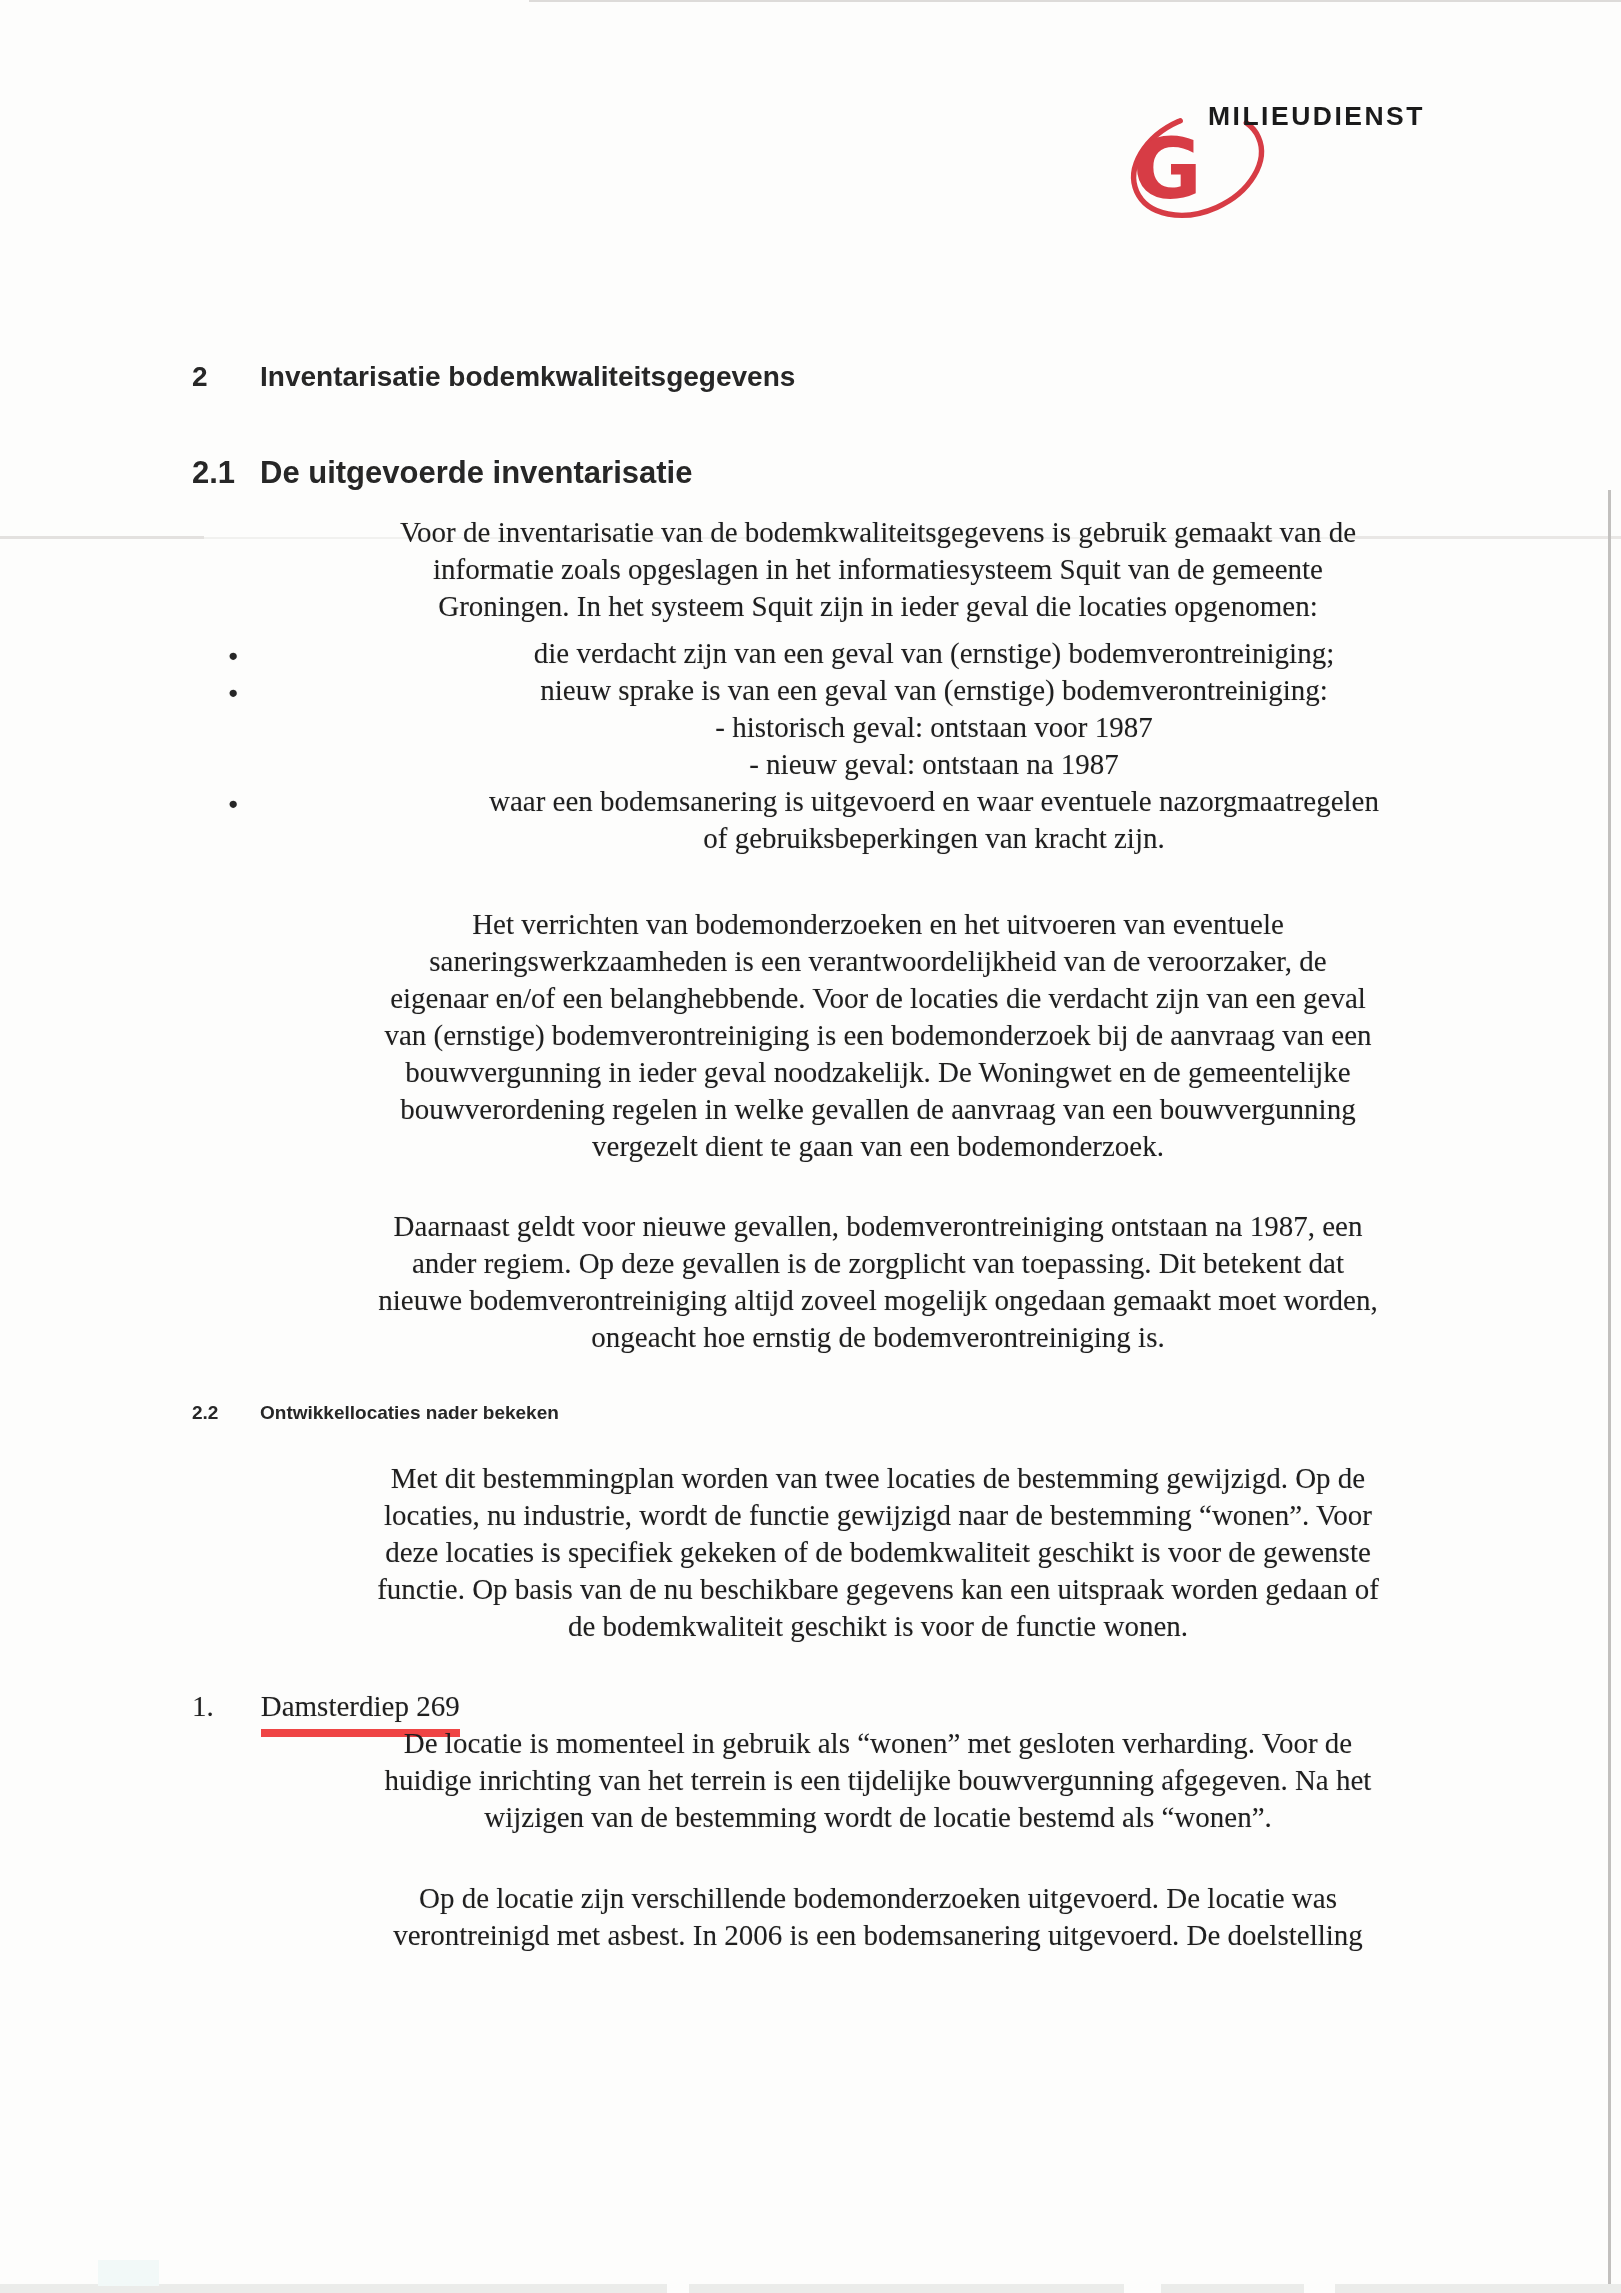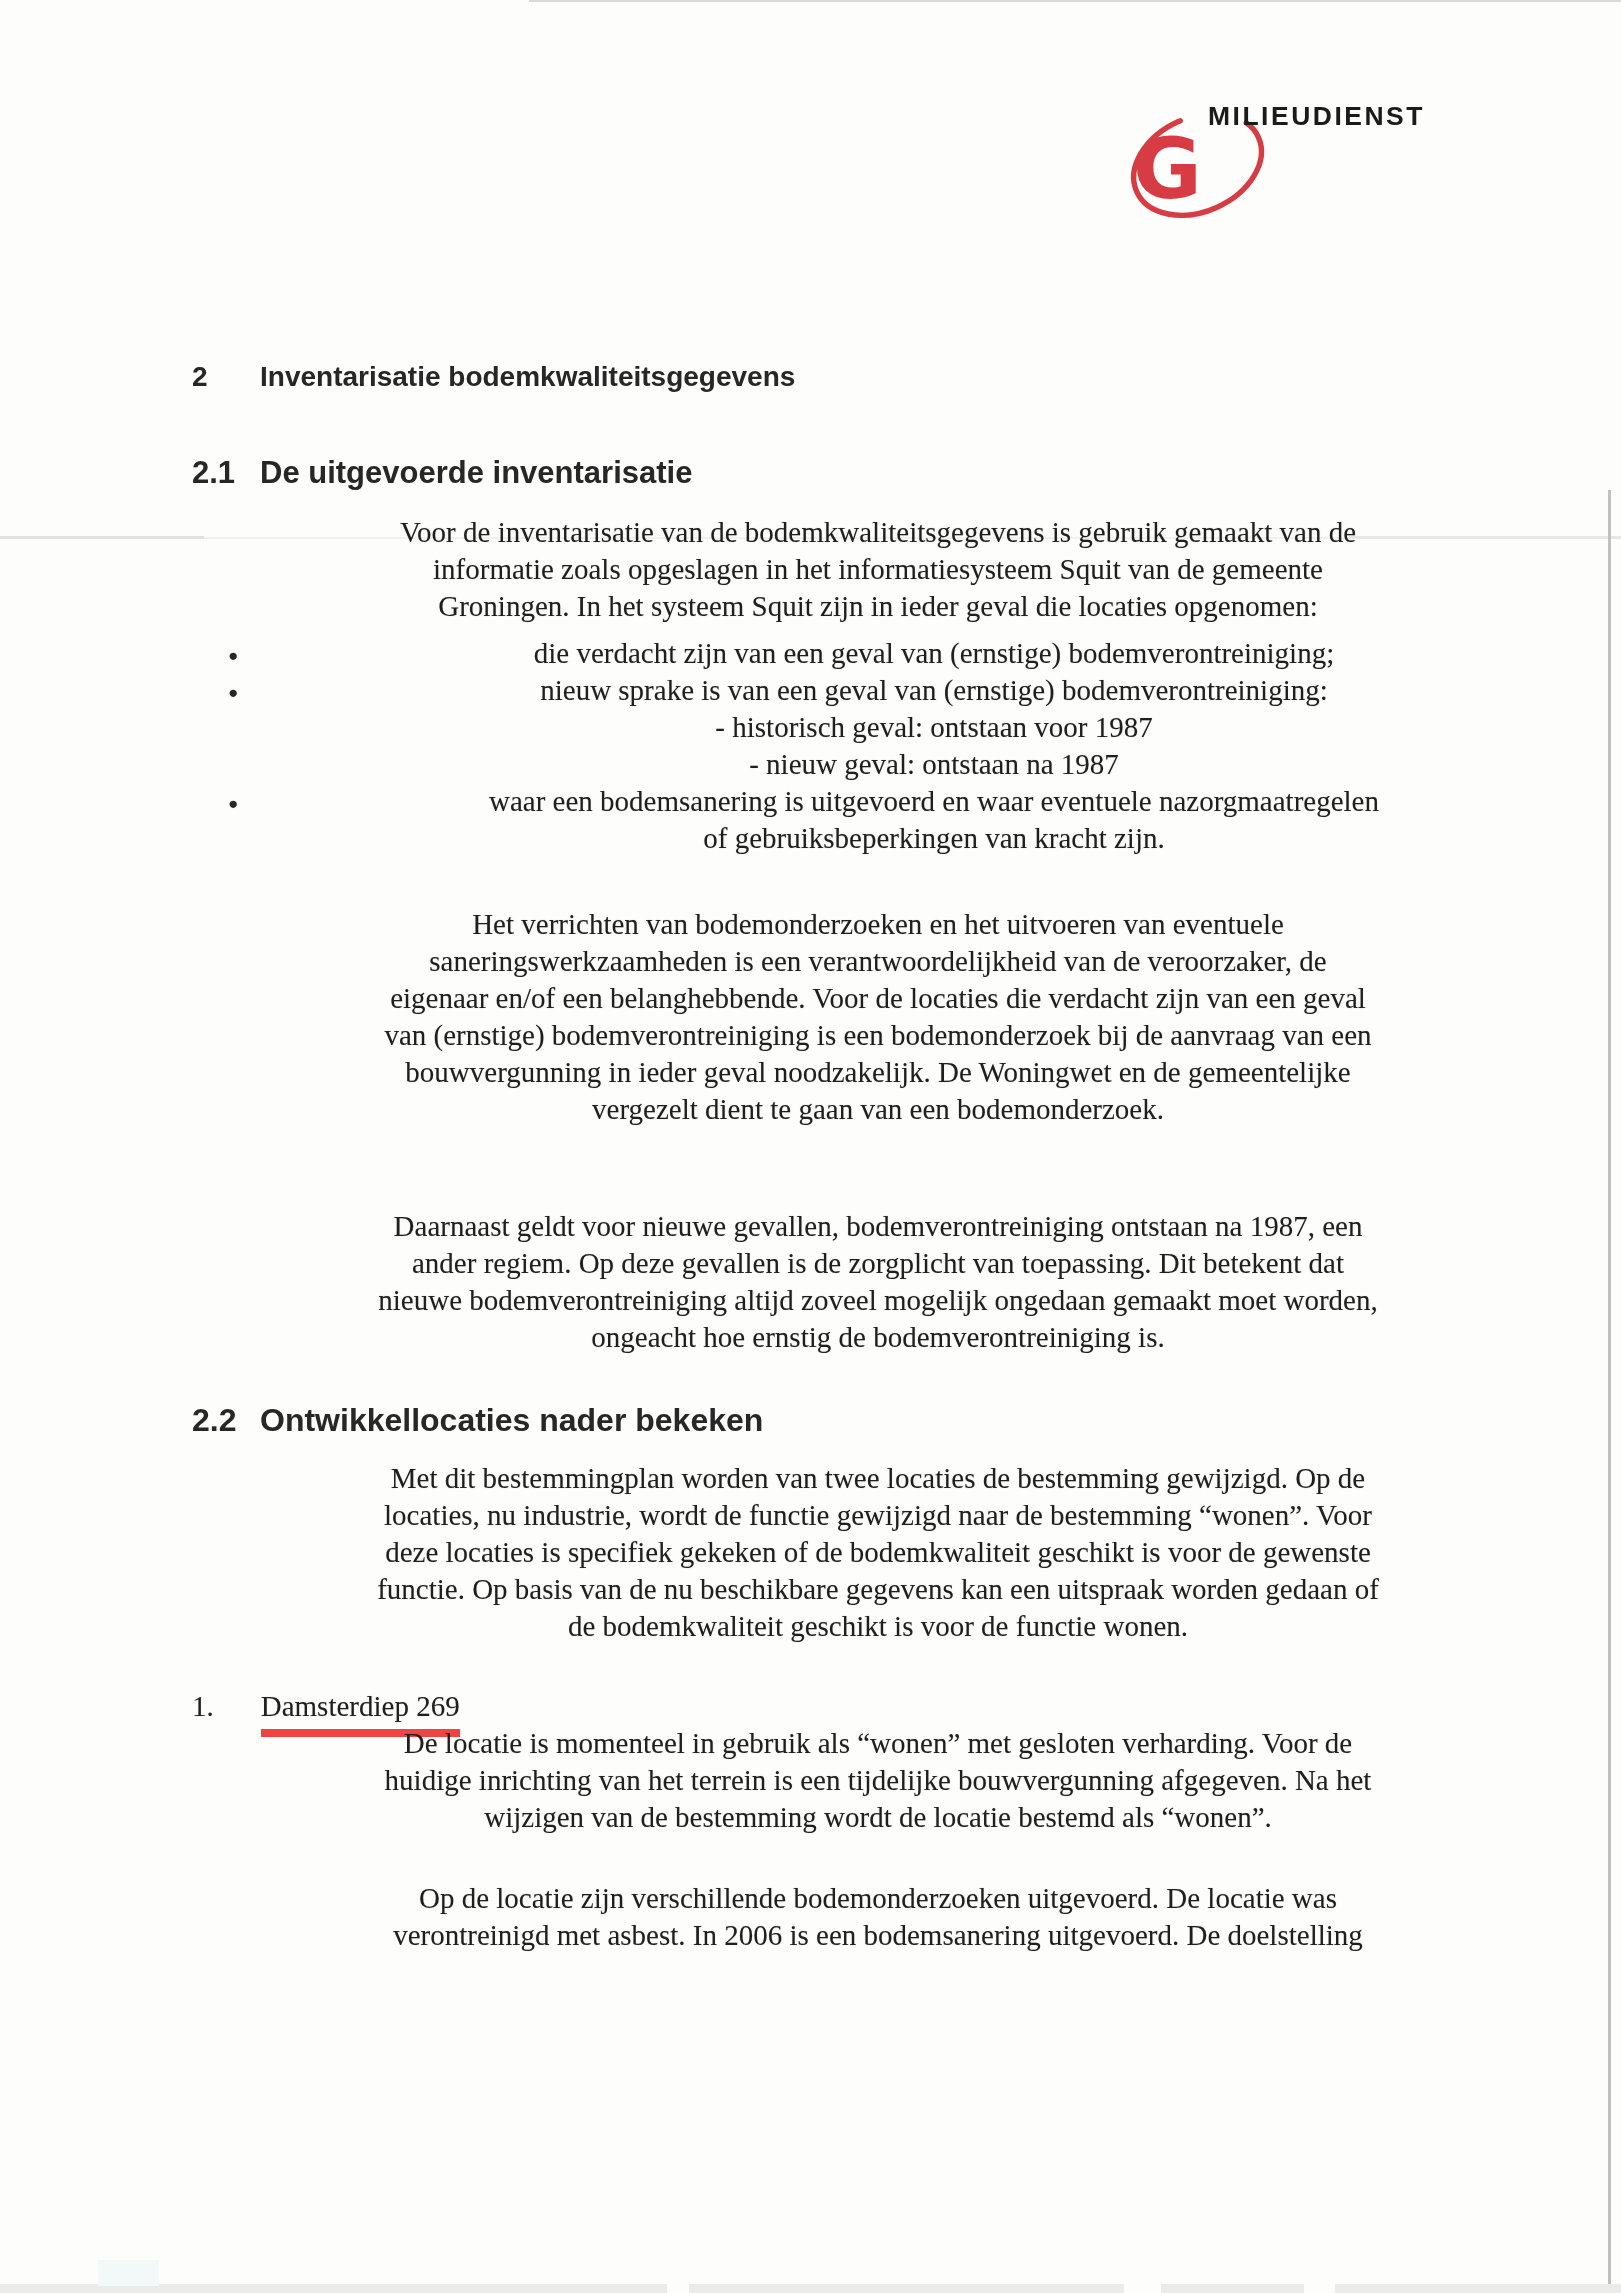--- a/index.html
+++ b/index.html
@@ -24,21 +24,21 @@
   .logo-g-text{font-family:"DejaVu Sans",sans-serif;font-weight:bold;}
   .wordmark{position:absolute;left:1208px;top:101px;
             font-family:Liberation Sans, sans-serif;font-weight:700;
             font-size:26.5px;letter-spacing:2.5px;color:#1b1b1b;white-space:nowrap;}
 
   
   .hrow{position:absolute;left:192px;display:flex;
         font-family:"Liberation Sans",sans-serif;font-weight:700;color:#272727;}
   .h1{top:361px;font-size:28px;}
   .h21{top:455px;font-size:31px;}
-  .h22{top:1402px;font-size:32px;}
+  .h22{top:1402px;font-size:19px;}
   .h-num{flex:0 0 68px;}
   .h-title{white-space:nowrap;}
 
   
   .para{position:absolute;left:192px;width:1372px;font-size:29px;line-height:37px;
         color:#1f1f1f;text-shadow:0 0 1px rgba(40,40,40,0.25);}
   .line{height:37px;white-space:nowrap;text-align:center;}
   .li{position:relative;padding-left:112px;}
   .bullet{position:absolute;left:36px;top:2px;font-size:16.7px;line-height:37px;color:#262626;}
   .indent{padding-left:112px;}
@@ -103,20 +103,21 @@
     </div>
     <div class="line indent">of gebruiksbeperkingen van kracht zijn.</div>
   </div>
 
   <div class="para" style="top:906px">
     <div class="line">Het verrichten van bodemonderzoeken en het uitvoeren van eventuele</div>
     <div class="line">saneringswerkzaamheden is een verantwoordelijkheid van de veroorzaker, de</div>
     <div class="line">eigenaar en/of een belanghebbende. Voor de locaties die verdacht zijn van een geval</div>
     <div class="line">van (ernstige) bodemverontreiniging is een bodemonderzoek bij de aanvraag van een</div>
     <div class="line">bouwvergunning in ieder geval noodzakelijk. De Woningwet en de gemeentelijke</div>
+    <div class="line">bouwverordening regelen in welke gevallen de aanvraag van een bouwvergunning</div>
     <div class="line">vergezelt dient te gaan van een bodemonderzoek.</div>
   </div>
 
   <div class="para" style="top:1208px">
     <div class="line">Daarnaast geldt voor nieuwe gevallen, bodemverontreiniging ontstaan na 1987, een</div>
     <div class="line">ander regiem. Op deze gevallen is de zorgplicht van toepassing. Dit betekent dat</div>
     <div class="line">nieuwe bodemverontreiniging altijd zoveel mogelijk ongedaan gemaakt moet worden,</div>
     <div class="line">ongeacht hoe ernstig de bodemverontreiniging is.</div>
   </div>
 

